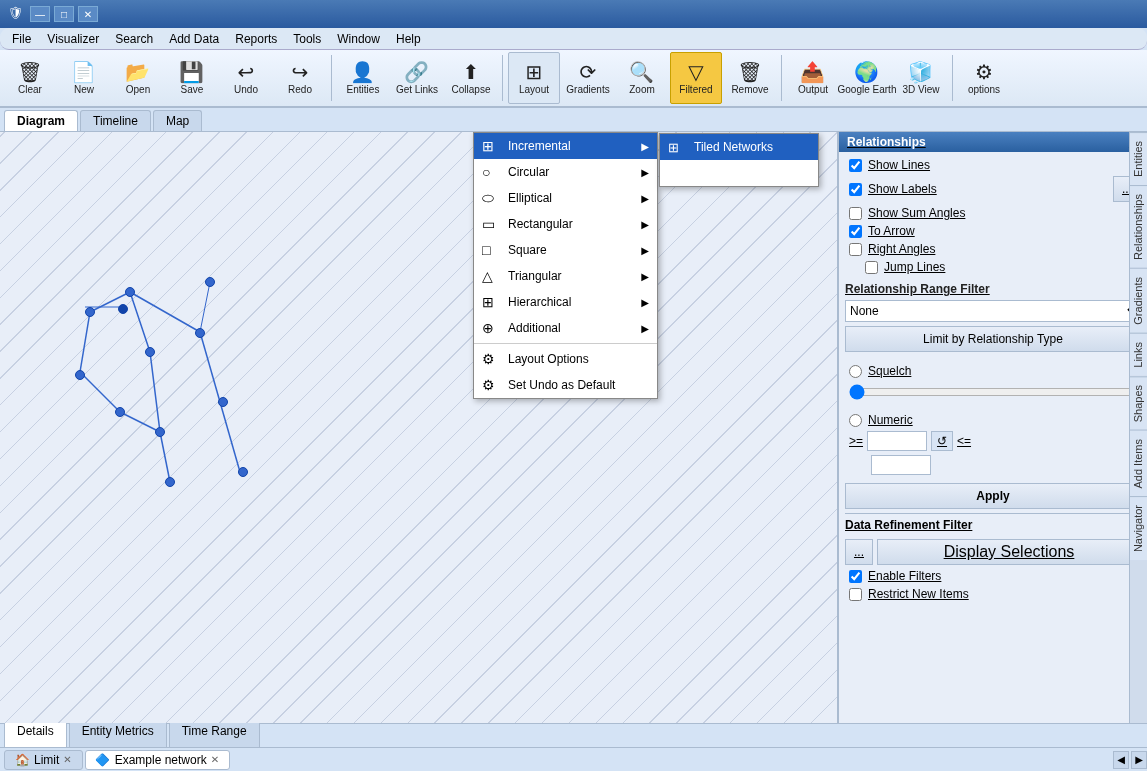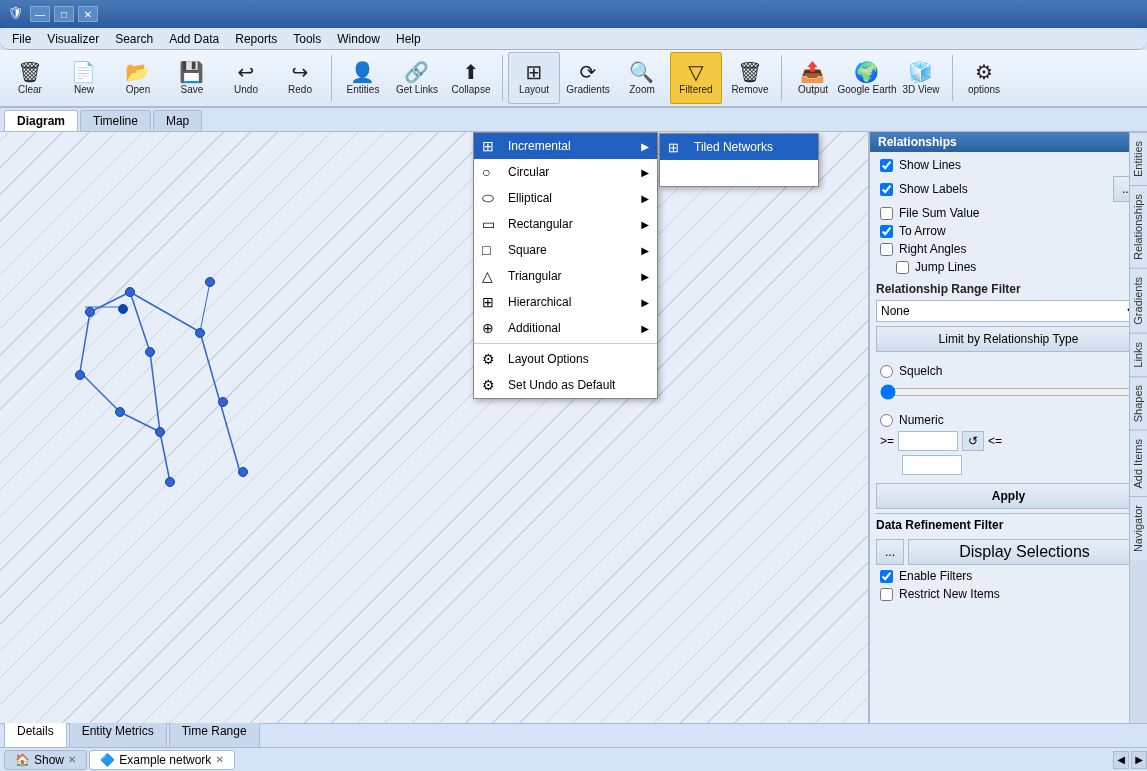--- a/index.html
+++ b/index.html
@@ -186,26 +186,27 @@
       align-items: center;
       padding: 4px 8px;
       cursor: pointer;
       height: 26px;
     }
     .submenu-item.active { background: #2060c0; color: white; }
     .submenu-item-icon { width: 20px; margin-right: 6px; font-size: 13px; }
 
     
     .right-panel {
-      width: 278px;
+      width: 309px;
       background: #e8eef8;
       display: flex;
       flex-direction: column;
       border-left: 1px solid #aabbd0;
       position: relative;
+      text-decoration: underline;
     }
     .panel-header {
       background: linear-gradient(to bottom, #4a80c0, #2a60a0);
       color: white;
       padding: 3px 8px;
       font-weight: bold;
       font-size: 12px;
       display: flex;
       align-items: center;
       justify-content: space-between;
@@ -631,21 +632,21 @@
           <input type="checkbox" id="showLines" checked="" style="">
           <label for="showLines">Show Lines</label>
         </div>
         <div class="checkbox-row">
           <input type="checkbox" id="showLabels" checked="" style="">
           <label for="showLabels">Show Labels</label>
           <button class="small-btn" style="margin-left:auto;">...</button>
         </div>
         <div class="checkbox-row">
           <input type="checkbox" id="showSumValue" style="">
-          <label for="showSumValue">File Sum Value</label>
+          <label for="showSumValue">Show Sum Angles</label>
         </div>
         <div class="checkbox-row">
           <input type="checkbox" id="toArrow" checked="" style="">
           <label for="toArrow">To Arrow</label>
         </div>
         <div class="checkbox-row">
           <input type="checkbox" id="rightAngles" style="">
           <label for="rightAngles">Right Angles</label>
         </div>
         <div class="checkbox-row indent">
@@ -732,21 +733,21 @@
 
 <div class="bottom-tab-bar">
   <div class="bottom-tab active">Details</div>
   <div class="bottom-tab">Entity Metrics</div>
   <div class="bottom-tab">Time Range</div>
 </div>
 
 <div class="network-tab-bar">
   <div class="network-tab">
     <span>🏠</span>
-    <span>Show</span>
+    <span>Limit</span>
     <span class="network-tab-close">✕</span>
   </div>
   <div class="network-tab active">
     <span>🔷</span>
     <span>Example network</span>
     <span class="network-tab-close">✕</span>
   </div>
   <div class="nav-arrows">
     <div class="nav-arrow">◀</div>
     <div class="nav-arrow">▶</div>

